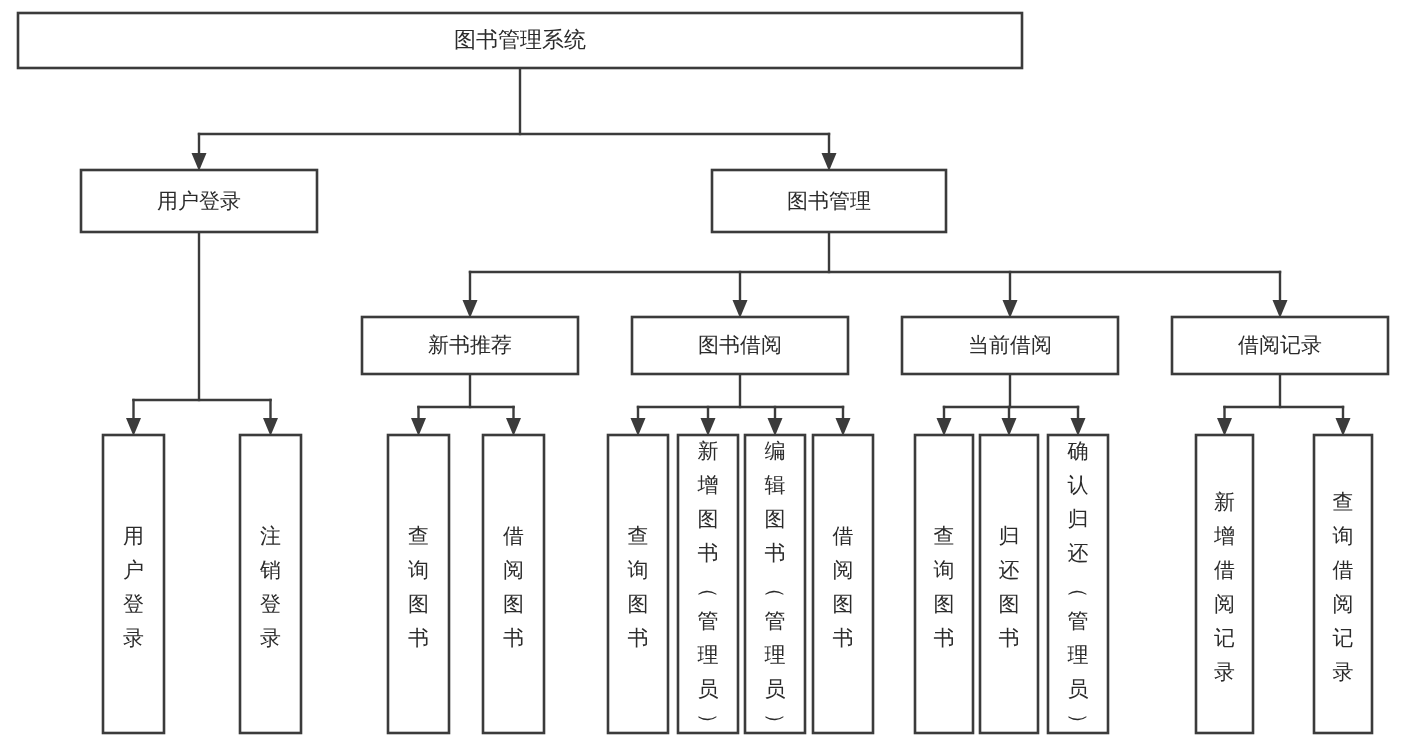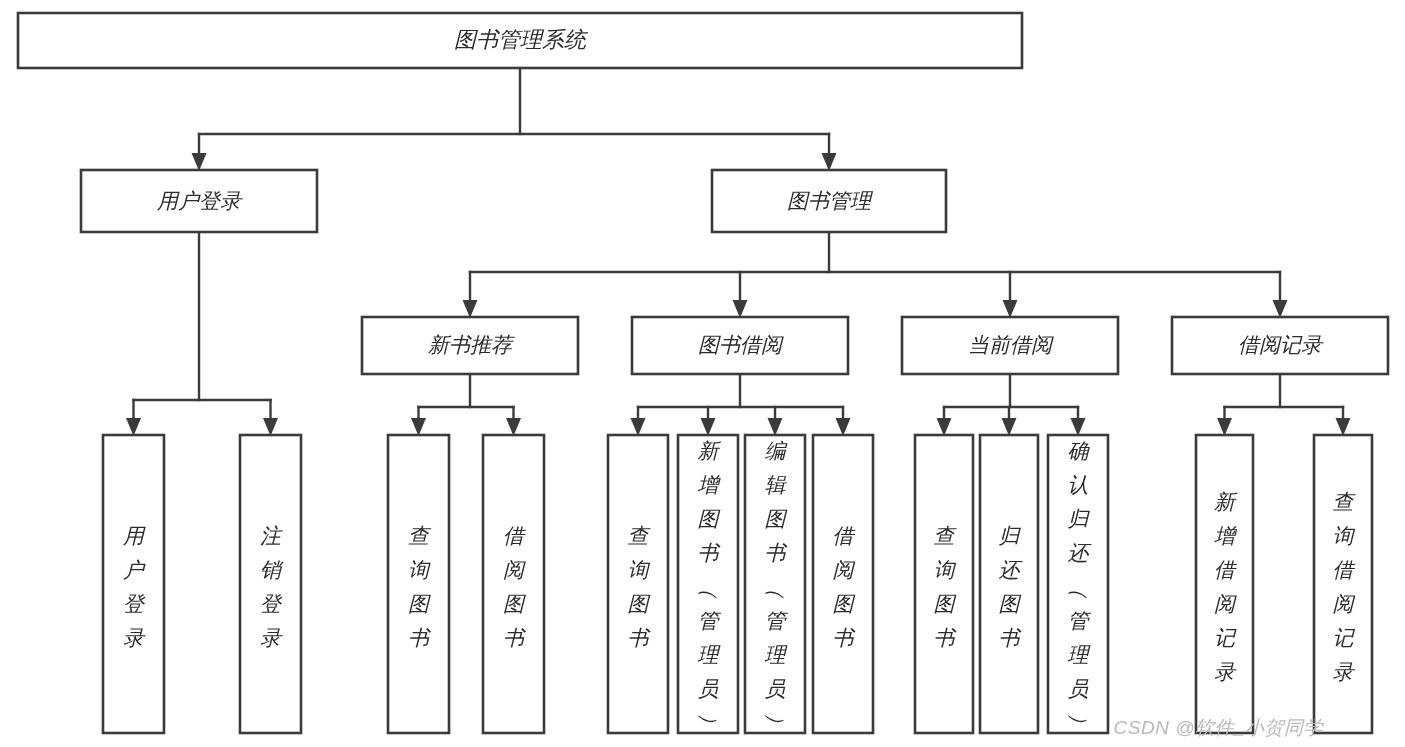--- a/index.html
+++ b/index.html
@@ -12,21 +12,20 @@
     width: 1405px;
     height: 747px;
     font-family: "Liberation Sans", "DejaVu Sans", sans-serif;
     overflow: hidden;
     position: relative;
   }
   #diagram-root {
     position: relative;
     width: 1333px;
     height: 747px;
-    font-style: italic;
   }
   svg#tree-svg {
     position: absolute;
     left: 0;
     top: 0;
     width: 1405px;
     height: 747px;
     display: block;
   }
   .node-box {
@@ -279,14 +278,13 @@
           <rect x="1314" y="435" width="58" height="298" class="node-box"></rect>
           <text x="1343" y="508.52" class="leaf-label">查</text>
           <text x="1343" y="542.52" class="leaf-label">询</text>
           <text x="1343" y="576.52" class="leaf-label">借</text>
           <text x="1343" y="610.52" class="leaf-label">阅</text>
           <text x="1343" y="644.52" class="leaf-label">记</text>
           <text x="1343" y="678.52" class="leaf-label">录</text>
         </g>
       </g>
   </svg>
-  <div class="watermark">CSDN @软件_小贺同学</div>
 </div>
 
 </body></html>

